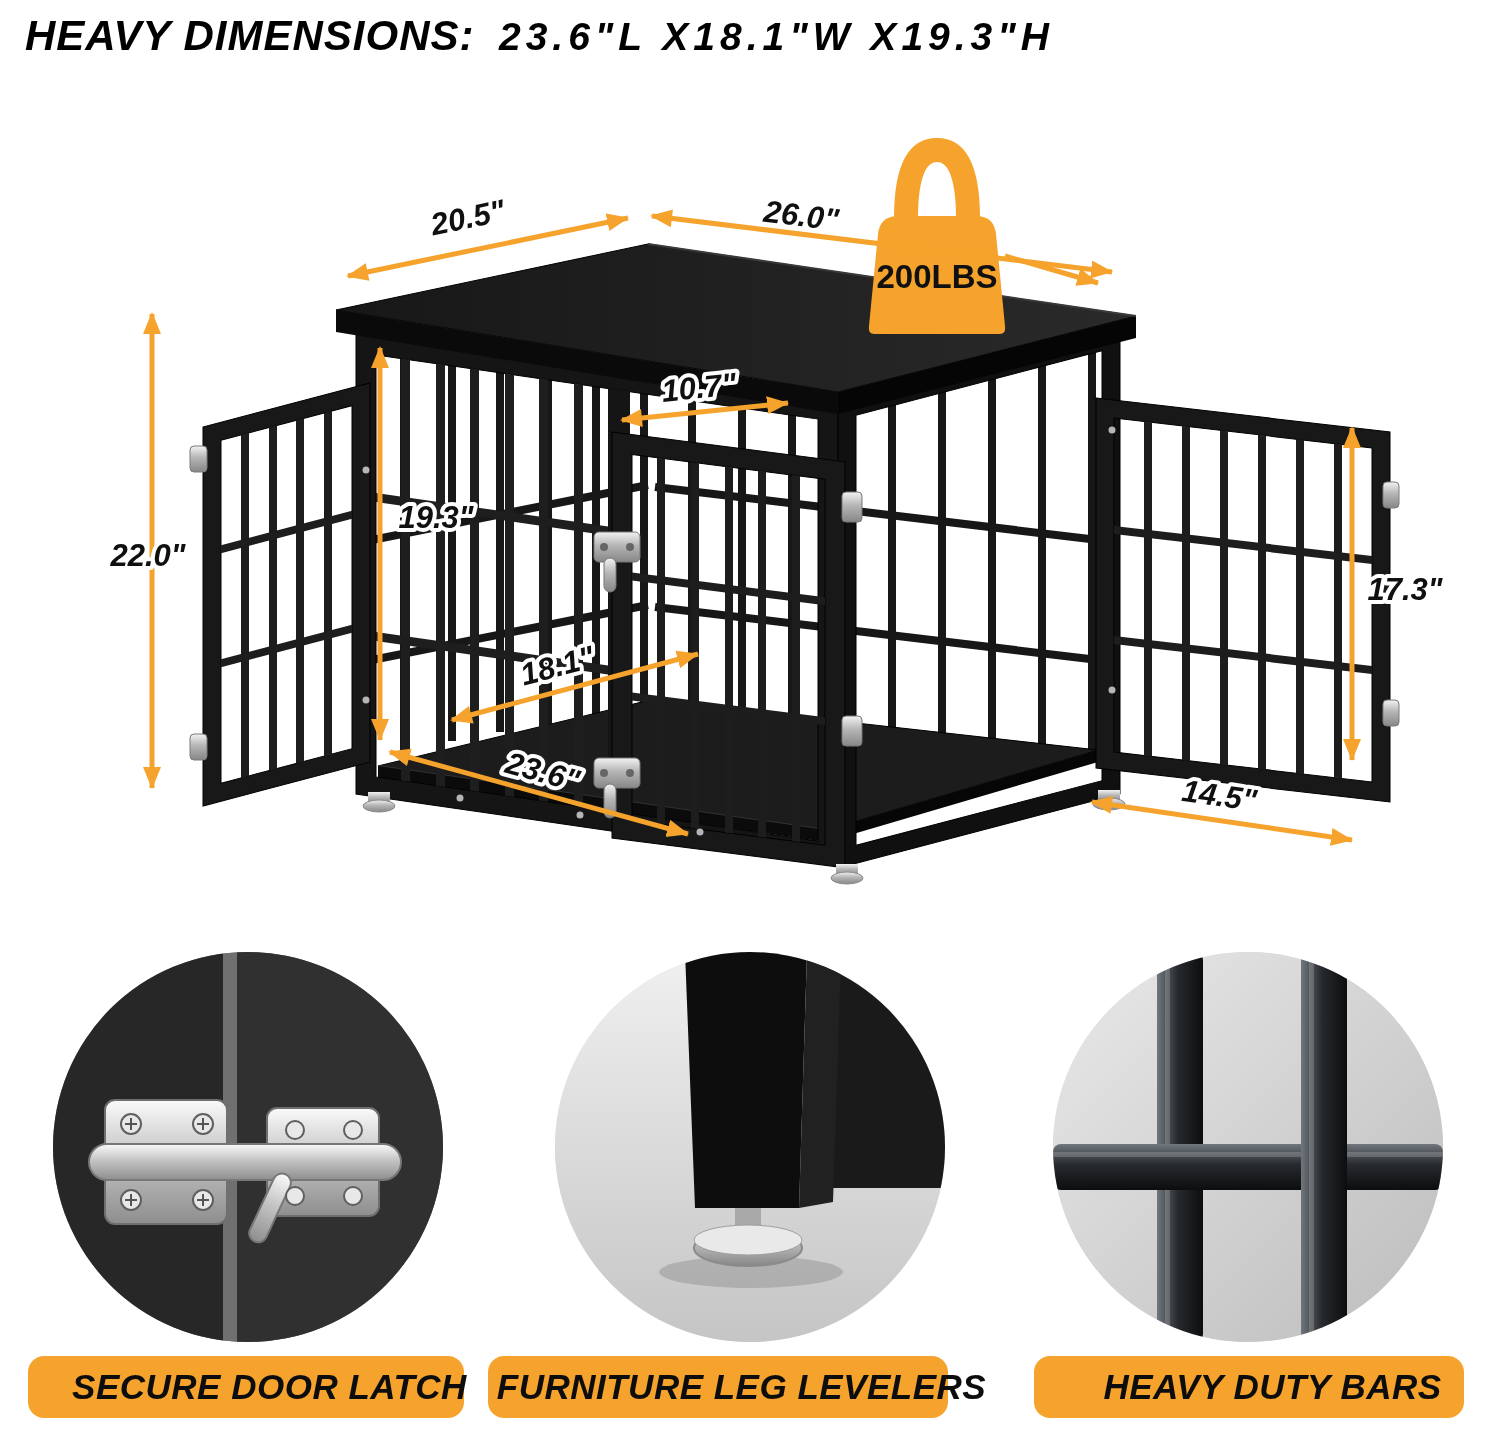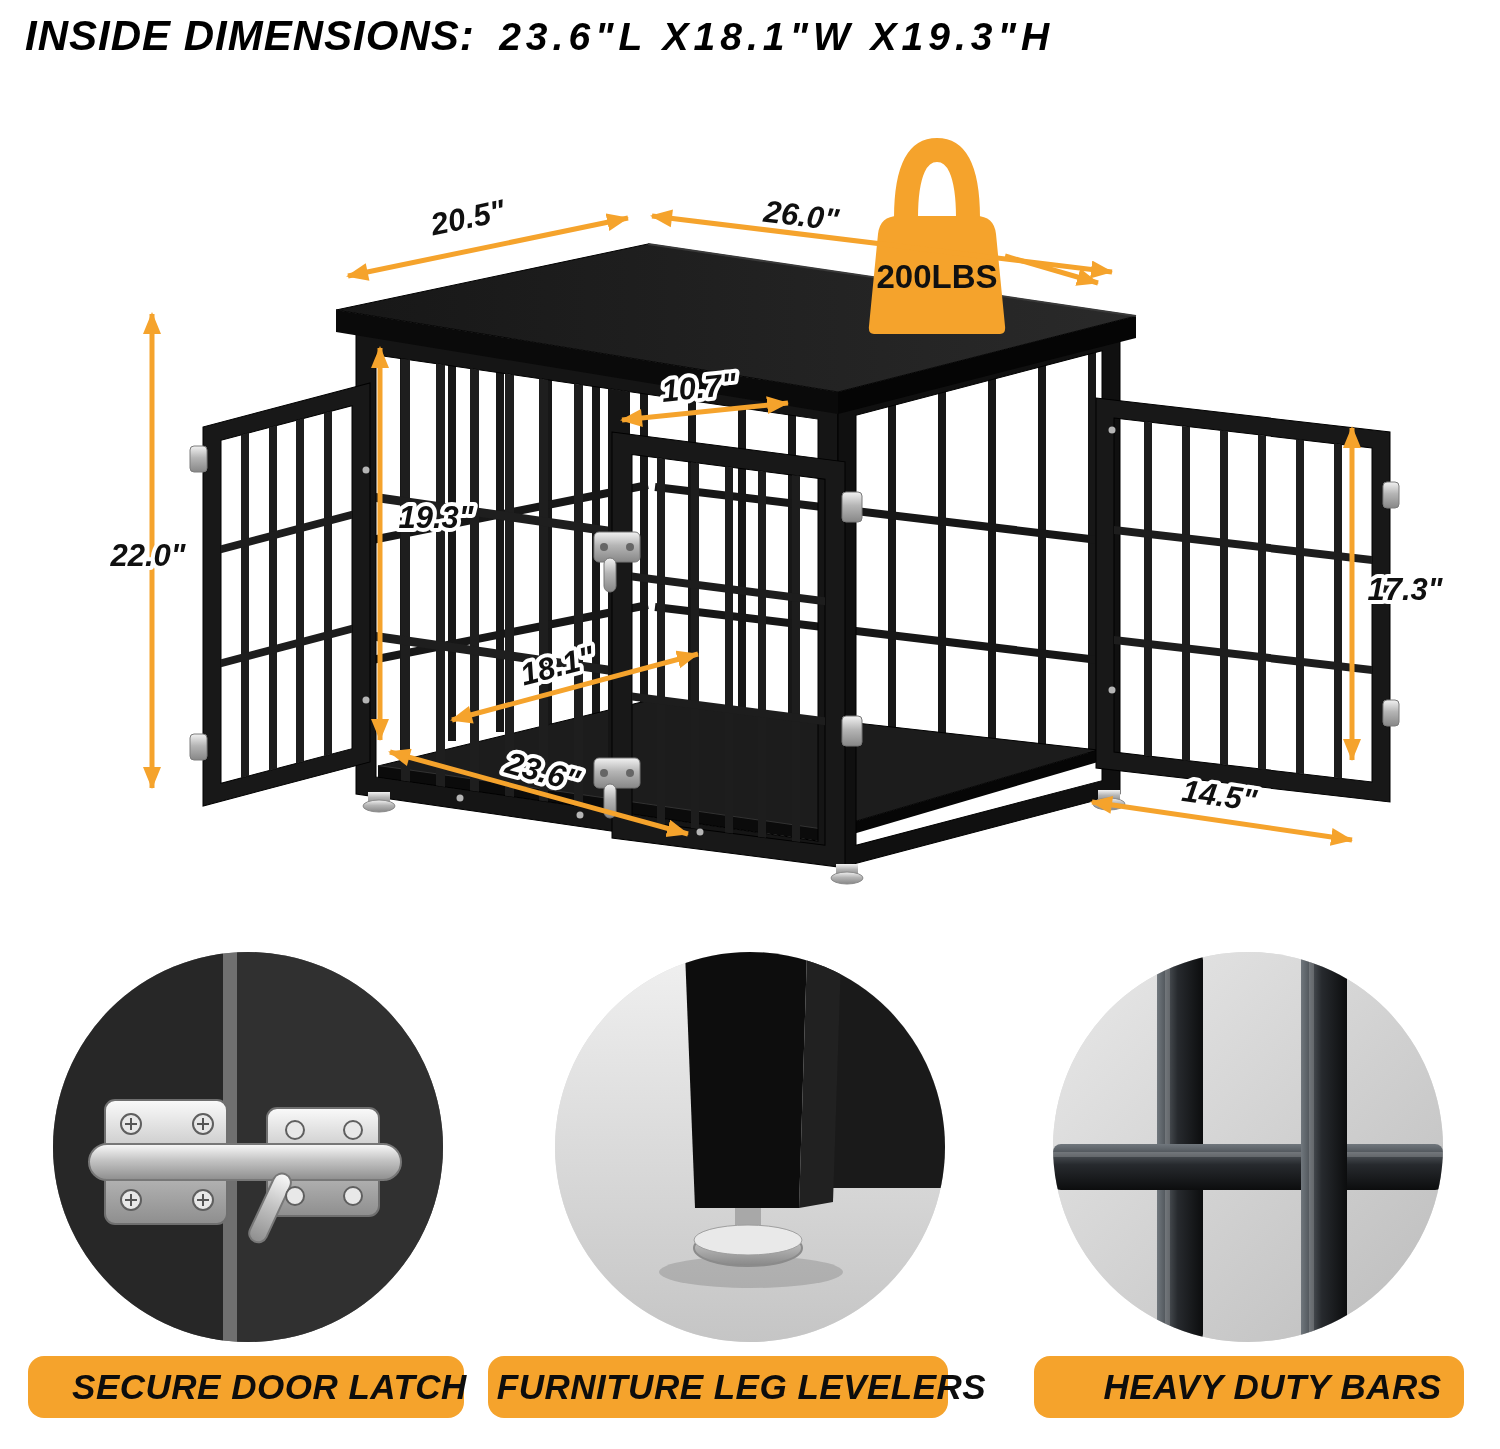--- a/index.html
+++ b/index.html
@@ -30,21 +30,21 @@
     border-radius:16px; display:flex; align-items:center; justify-content:center;
     font-size:35px; font-weight:800; font-style:italic; color:#0d0d0d; letter-spacing:.5px;
     white-space:nowrap;
     padding-left:47px;
   }
 </style>
 </head>
 <body>
 
 <div class="title">
-  <span class="t-label">INSIDE DIMENSIONS:</span>
+  <span class="t-label">HEAVY DIMENSIONS:</span>
   <span class="t-value">23.6"L  X18.1"W  X19.3"H</span>
 </div>
 
 <svg class="diagram-svg" width="1500" height="950" viewBox="0 0 1500 950">
   <defs>
     <linearGradient id="topg" x1="0" y1="0" x2="1" y2="0">
       <stop offset="0" stop-color="#171717"></stop>
         <stop offset="1" stop-color="#2a2a2a"></stop>
     </linearGradient>
     <linearGradient id="sv" x1="0" y1="0" x2="0" y2="1">

